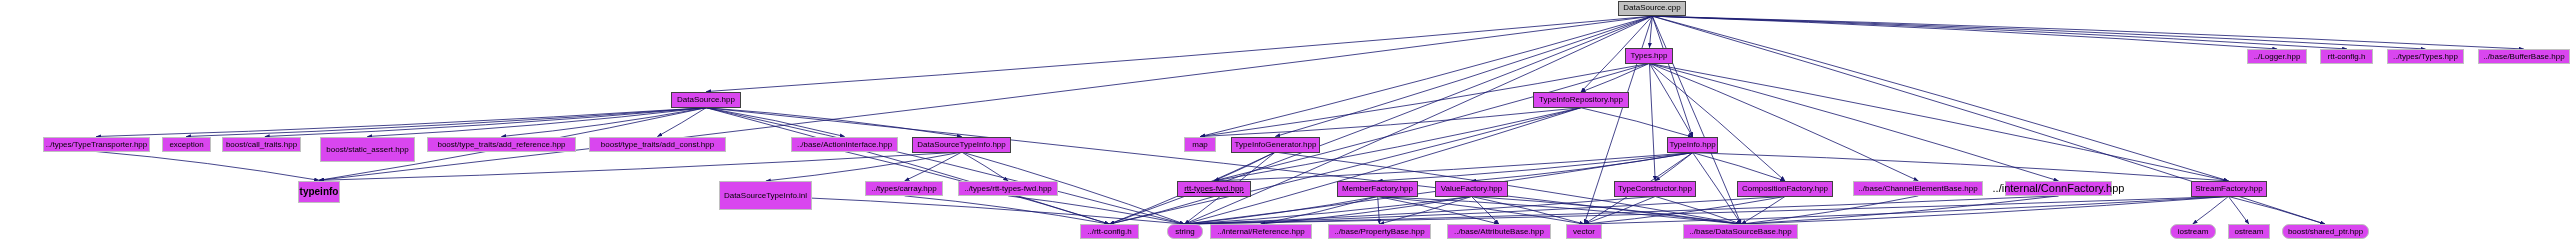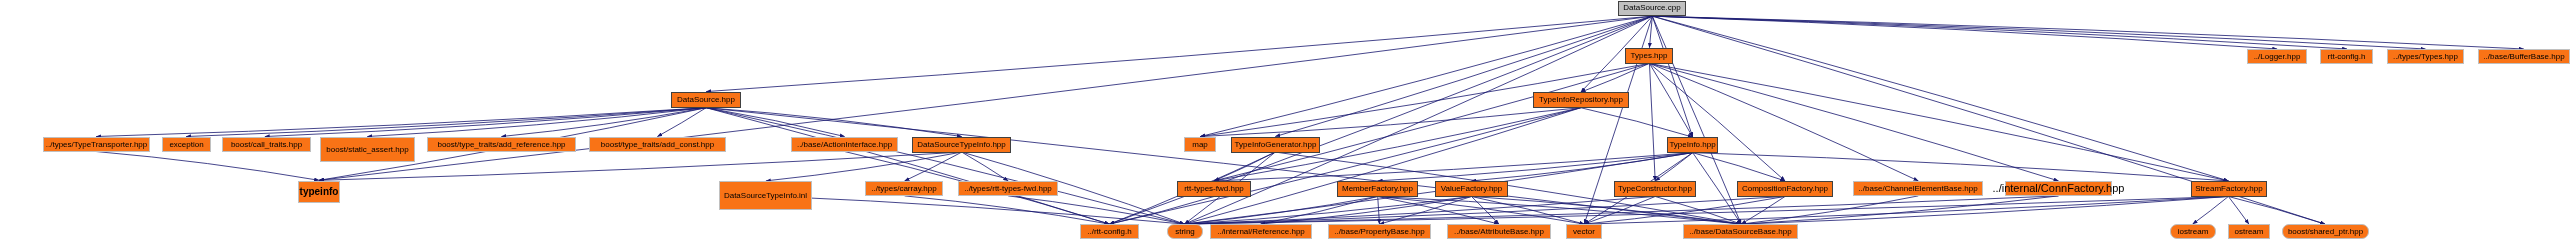--- a/index.html
+++ b/index.html
@@ -1,20 +1,20 @@
 <!DOCTYPE html>
 <html style="font-size:9.2px"><head>
 <meta charset="utf-8">
 <style>
   html,body{margin:0;padding:0;background:#ffffff;}
   #canvas{position:relative;width:2576px;height:246px;background:#ffffff;
           font-family:"Liberation Sans",sans-serif;overflow:hidden;}
   #edges{position:absolute;left:0;top:0;width:2576px;height:246px;pointer-events:none;}
   .node{position:absolute;box-sizing:border-box;display:flex;align-items:center;
-        justify-content:center;background:#f97316;border:0.6px solid #c0c0c0;
+        justify-content:center;background:#d946ef;border:0.6px solid #c0c0c0;
         color:#000000;white-space:nowrap;line-height:1;}
   .node.bold{border:1.2px solid #404040;}
   .node.root{background:#c0c0c0;border:0.6px solid #404040;}
   .node span{display:block;padding:0 3.5px;}
 </style>
 </head>
 <body>
 
 <div id="canvas">
   <svg id="edges" viewBox="0 0 4465 427" preserveAspectRatio="none" xmlns="http://www.w3.org/2000/svg">
@@ -144,21 +144,21 @@
       </div>
       <div class="node bold" style="left: 1533px; top: 92px; width: 96px; height: 15.6px; font-size: 8px;">
         <span>TypeInfoRepository.hpp</span>
       </div>
       <div class="node" style="left: 43px; top: 137px; width: 107px; height: 15px; font-size: 8px;">
         <span>../types/TypeTransporter.hpp</span>
       </div>
       <div class="node" style="left: 162px; top: 137px; width: 49px; height: 15px; font-size: 8px;">
         <span>exception</span>
       </div>
-      <div class="node" style="left: 222px; top: 137px; width: 89px; height: 15px; font-size: 8px;">
+      <div class="node" style="left: 222px; top: 137px; width: 79px; height: 15px; font-size: 8px;">
         <span>boost/call_traits.hpp</span>
       </div>
       <div class="node" style="left: 320px; top: 137px; width: 95px; height: 25px; font-size: 8px;">
         <span>boost/static_assert.hpp</span>
       </div>
       <div class="node" style="left: 427px; top: 137px; width: 149px; height: 15px; font-size: 8px;">
         <span>boost/type_traits/add_reference.hpp</span>
       </div>
       <div class="node" style="left: 589px; top: 137px; width: 137px; height: 15px; font-size: 8px;">
         <span>boost/type_traits/add_const.hpp</span>
@@ -183,21 +183,21 @@
       </div>
       <div class="node" style="left: 719px; top: 181px; width: 93px; height: 29px; font-size: 8px;">
         <span>DataSourceTypeInfo.inl</span>
       </div>
       <div class="node" style="left: 865px; top: 181px; width: 78px; height: 15px; font-size: 8px;">
         <span>../types/carray.hpp</span>
       </div>
       <div class="node" style="left: 958px; top: 181px; width: 100px; height: 15px; font-size: 8px;">
         <span>../types/rtt-types-fwd.hpp</span>
       </div>
-      <div class="node bold" style="left: 1177px; top: 181px; width: 74px; height: 15.6px; font-size: 8px;">
+      <div class="node bold" style="left: 1177px; top: 181px; width: 74px; height: 15.6px; font-size: 8px; text-decoration: underline;">
         <span>rtt-types-fwd.hpp</span>
       </div>
       <div class="node bold" style="left: 1337px; top: 181px; width: 81px; height: 15.6px; font-size: 8px;">
         <span>MemberFactory.hpp</span>
       </div>
       <div class="node bold" style="left: 1435px; top: 181px; width: 73px; height: 15.6px; font-size: 8px;">
         <span>ValueFactory.hpp</span>
       </div>
       <div class="node bold" style="left: 1614px; top: 181px; width: 82px; height: 15.6px; font-size: 8px;">
         <span>TypeConstructor.hpp</span>

